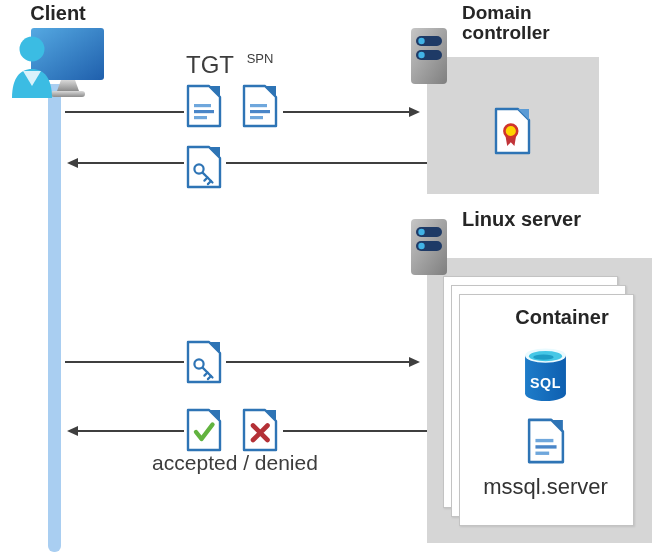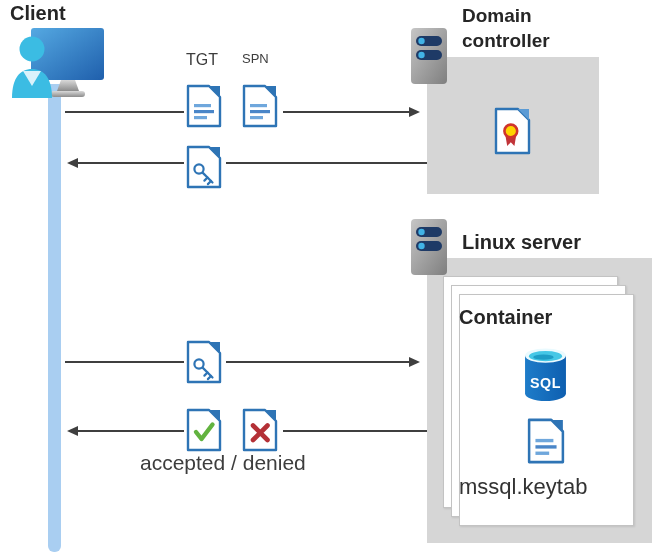--- a/index.html
+++ b/index.html
@@ -10,21 +10,21 @@
   .abs { position:absolute; }
   .title { position:absolute; font-weight:bold; color:var(--text-dark); }
   .flow-label { position:absolute; color:var(--text-gray); }
   .hline { position:absolute; height:2px; background:var(--arrow); }
   .arr { position:absolute; width:0; height:0; border-top:5px solid transparent; border-bottom:5px solid transparent; }
   .arr-r { border-left:11px solid var(--arrow); }
   .arr-l { border-right:11px solid var(--arrow); }
   .gray-box { position:absolute; background:var(--box-gray); }
   .paper { position:absolute; background:#fff; border:1px solid #c3c3c3; box-shadow:1px 1px 2px rgba(0,0,0,0.10); }
   .client-line { position:absolute; background:var(--client-line); border-radius:0 0 6px 6px; }
-  .ctr { }
+  .ctr { text-align:center; }
   
   .doc-body { fill:#ffffff; stroke:var(--doc-blue); stroke-width:2.4; stroke-linejoin:round; }
   .doc-fold { fill:var(--doc-blue); }
   .doc-fold-light { fill:var(--fold-light); }
   .tl1 { fill:var(--line-blue-light); }
   .tl2 { fill:var(--line-blue-dark); }
   .key-stroke { stroke:var(--doc-blue); fill:none; stroke-width:2.2; stroke-linecap:round; stroke-linejoin:round; }
   .check-stroke { stroke:var(--check-green); fill:none; stroke-width:4.4; stroke-linecap:round; stroke-linejoin:round; }
   .cross-stroke { stroke:var(--cross-red); fill:none; stroke-width:4.6; stroke-linecap:round; }
   .ribbon { fill:var(--ribbon-red); }
@@ -72,21 +72,21 @@
   <div class="title ctr" style="left:10px; top:2px; width:96px; font-size:20px;">Client</div>
   <svg class="abs" style="left:10px; top:26px;" width="96" height="72" viewBox="0 0 96 72">
     <rect x="21" y="2" width="73" height="52" rx="3" fill="url(#gradMonitor)"></rect>
     <polygon points="51,54 65,54 69,65 47,65" fill="url(#gradStand)"></polygon>
     <rect x="41" y="65" width="34" height="6" rx="3" fill="url(#gradStand)"></rect>
     <circle class="person" cx="22" cy="23" r="12.5"></circle>
     <path class="person" d="M2 72 C2 52 10 43 22 43 C34 43 42 52 42 72 Z"></path>
     <path class="collar" d="M13 45 L31 45 L22 60 Z"></path>
   </svg>
 
-  <div class="flow-label ctr" style="left:186px; top:51px; width:36px; font-size:16px;">TGT</div>
+  <div class="flow-label ctr" style="left:186px; top:51px; width:36px; font-size:24px;">TGT</div>
   <div class="flow-label ctr" style="left:242px; top:51px; width:36px; font-size:13px;">SPN</div>
 
   <div class="hline" style="left:65px; top:111px; width:119px;"></div>
   <div class="hline" style="left:283px; top:111px; width:126px;"></div>
   <div class="arr arr-r" style="left:409px; top:107px;"></div>
 
   <svg class="abs" style="left:186px; top:84px;" width="36" height="44" viewBox="0 0 36 44">
     <path class="doc-body" d="M2 2 H23 L34 13 V42 H2 Z"></path>
     <path class="doc-fold" d="M23 2 L34 2 L34 13 Z"></path>
     <rect class="tl1" x="8" y="20" width="17" height="3.2"></rect>
@@ -116,21 +116,21 @@
     </g>
   </svg>
 
   <svg class="abs" style="left:410px; top:27px;" width="38" height="58" viewBox="0 0 38 58">
     <rect x="1" y="1" width="36" height="56" rx="4" fill="url(#gradServer)"></rect>
     <rect class="srv-bar" x="6" y="9" width="26" height="10" rx="5"></rect>
     <circle class="srv-dot" cx="11.5" cy="14" r="3.2"></circle>
     <rect class="srv-bar" x="6" y="23" width="26" height="10" rx="5"></rect>
     <circle class="srv-dot" cx="11.5" cy="28" r="3.2"></circle>
   </svg>
-  <div class="title" style="left:462px; top:3px; width:120px; font-size:19px; line-height:25px;">Domain controller</div>
+  <div class="title" style="left:462px; top:3px; width:120px; font-size:19px; line-height:20px;">Domain controller</div>
 
   <svg class="abs" style="left:494px; top:107px;" width="37" height="48" viewBox="0 0 37 48">
     <path class="doc-body" d="M2 2 H24 L35 13 V46 H2 Z"></path>
     <path class="doc-fold-light" d="M24 2 L35 2 L35 13 Z"></path>
     <path class="ribbon" d="M11 26 L13.2 39 L16.8 35.2 L20.4 39 L22.6 26 Z"></path>
     <circle class="seal" cx="16.8" cy="24" r="6.4"></circle>
   </svg>
 
   <div class="hline" style="left:65px; top:361px; width:119px;"></div>
   <div class="hline" style="left:226px; top:361px; width:183px;"></div>
@@ -163,21 +163,21 @@
   </svg>
   <div class="flow-label ctr" style="left:140px; top:451px; width:190px; font-size:21px;">accepted / denied</div>
 
   <svg class="abs" style="left:410px; top:218px;" width="38" height="58" viewBox="0 0 38 58">
     <rect x="1" y="1" width="36" height="56" rx="4" fill="url(#gradServer)"></rect>
     <rect class="srv-bar" x="6" y="9" width="26" height="10" rx="5"></rect>
     <circle class="srv-dot" cx="11.5" cy="14" r="3.2"></circle>
     <rect class="srv-bar" x="6" y="23" width="26" height="10" rx="5"></rect>
     <circle class="srv-dot" cx="11.5" cy="28" r="3.2"></circle>
   </svg>
-  <div class="title" style="left:462px; top:231px; width:170px; font-size:20px;">Linux server</div>
+  <div class="title" style="left:462px; top:208px; width:170px; font-size:20px;">Linux server</div>
 
   <div class="paper" style="left:443px; top:276px; width:173px; height:230px;"></div>
   <div class="paper" style="left:451px; top:285px; width:173px; height:230px;"></div>
   <div class="paper" style="left:459px; top:294px; width:173px; height:230px;"></div>
 
   <div class="title ctr" style="left:459px; top:306px; width:206px; font-size:20px;">Container</div>
 
   <svg class="abs" style="left:523px; top:347px;" width="45" height="56" viewBox="0 0 44 54">
     <path d="M2 8 L2 45 C2 49 11 52.5 22 52.5 C33 52.5 42 49 42 45 L42 8 Z" fill="url(#gradSql)"></path>
     <ellipse class="sql-rim" cx="22" cy="8" rx="20" ry="7"></ellipse>
@@ -186,15 +186,15 @@
     <text class="sql-text" x="22" y="40" text-anchor="middle">SQL</text>
   </svg>
 
   <svg class="abs" style="left:527px; top:417px;" width="38" height="48" viewBox="0 0 36 44">
     <path class="doc-body" d="M2 2 H23 L34 13 V42 H2 Z"></path>
     <path class="doc-fold" d="M23 2 L34 2 L34 13 Z"></path>
     <rect class="tl1" x="8" y="20" width="17" height="3.2"></rect>
     <rect class="tl2" x="8" y="26" width="20" height="3.2"></rect>
     <rect class="tl1" x="8" y="32" width="13" height="3.2"></rect>
   </svg>
-  <div class="flow-label ctr" style="left:459px; top:474px; width:173px; font-size:22px; color:#333;">mssql.keytab</div>
+  <div class="flow-label ctr" style="left:459px; top:474px; width:173px; font-size:22px; color:#333;">mssql.server</div>
 
 </div>
 
 </body></html>

